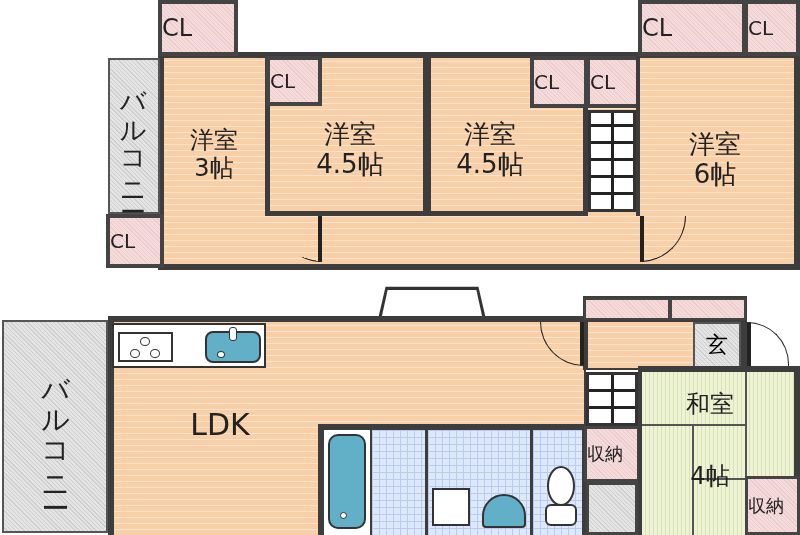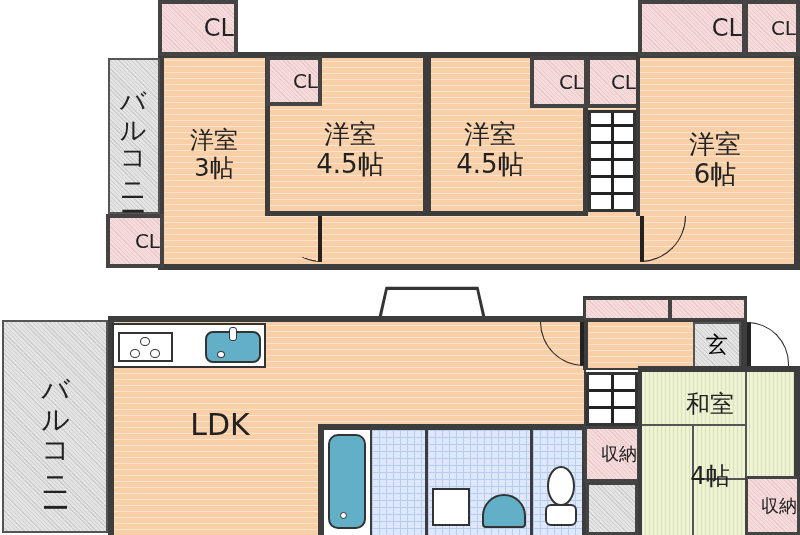--- a/index.html
+++ b/index.html
@@ -1,19 +1,19 @@
 <!DOCTYPE html>
 <html><head>
 <meta charset="utf-8">
 <style>
   html,body{margin:0;padding:0;background:#fff;}
   body{width:800px;height:535px;position:relative;overflow:hidden;font-family:"DejaVu Sans","Liberation Sans",sans-serif;}
   .abs{position:absolute;box-sizing:border-box;}
   .floor{background:#f9cfa8;background-image:repeating-linear-gradient(0deg,#f9cfa8 0,#f9cfa8 5px,#fbe3cc 5px,#fbe3cc 6px);}
-  .cl{background:#f3d6d6;background-image:repeating-linear-gradient(45deg,#f5dcdc 0,#f5dcdc 2px,#eecaca 2px,#eecaca 3px);border:4px solid #444;display:flex;align-items:center;justify-content:flex-end;color:#222;}
+  .cl{background:#f3d6d6;background-image:repeating-linear-gradient(45deg,#f5dcdc 0,#f5dcdc 2px,#eecaca 2px,#eecaca 3px);border:4px solid #444;display:flex;align-items:center;justify-content:flex-start;color:#222;}
   .balc{background:#d9d9d9;background-image:repeating-linear-gradient(45deg,#e4e4e4 0,#e4e4e4 2px,#cfcfcf 2px,#cfcfcf 3px);border:2px solid #555;}
   .wall{background:#3d3d3d;}
   .tile{background:#dde8fb;background-image:linear-gradient(#b9ccef 1px,transparent 1px),linear-gradient(90deg,#b9ccef 1px,transparent 1px);background-size:7px 7px;}
   .tatami{background:#eef3d6;background-image:repeating-linear-gradient(90deg,#eef3d6 0,#eef3d6 3px,#d9e2b4 3px,#d9e2b4 4px);}
   .label{display:flex;flex-direction:column;align-items:center;justify-content:center;text-align:center;color:#222;line-height:1.15;}
   .vtext{writing-mode:vertical-rl;text-orientation:upright;letter-spacing:2px;color:#222;}
   .stairs{background:#fff;background-image:repeating-linear-gradient(0deg,#fff 0,#fff 14px,#222 14px,#222 17px);}
   .blue{background:#62b0c8;border:2px solid #333;}
 </style>
 </head>

